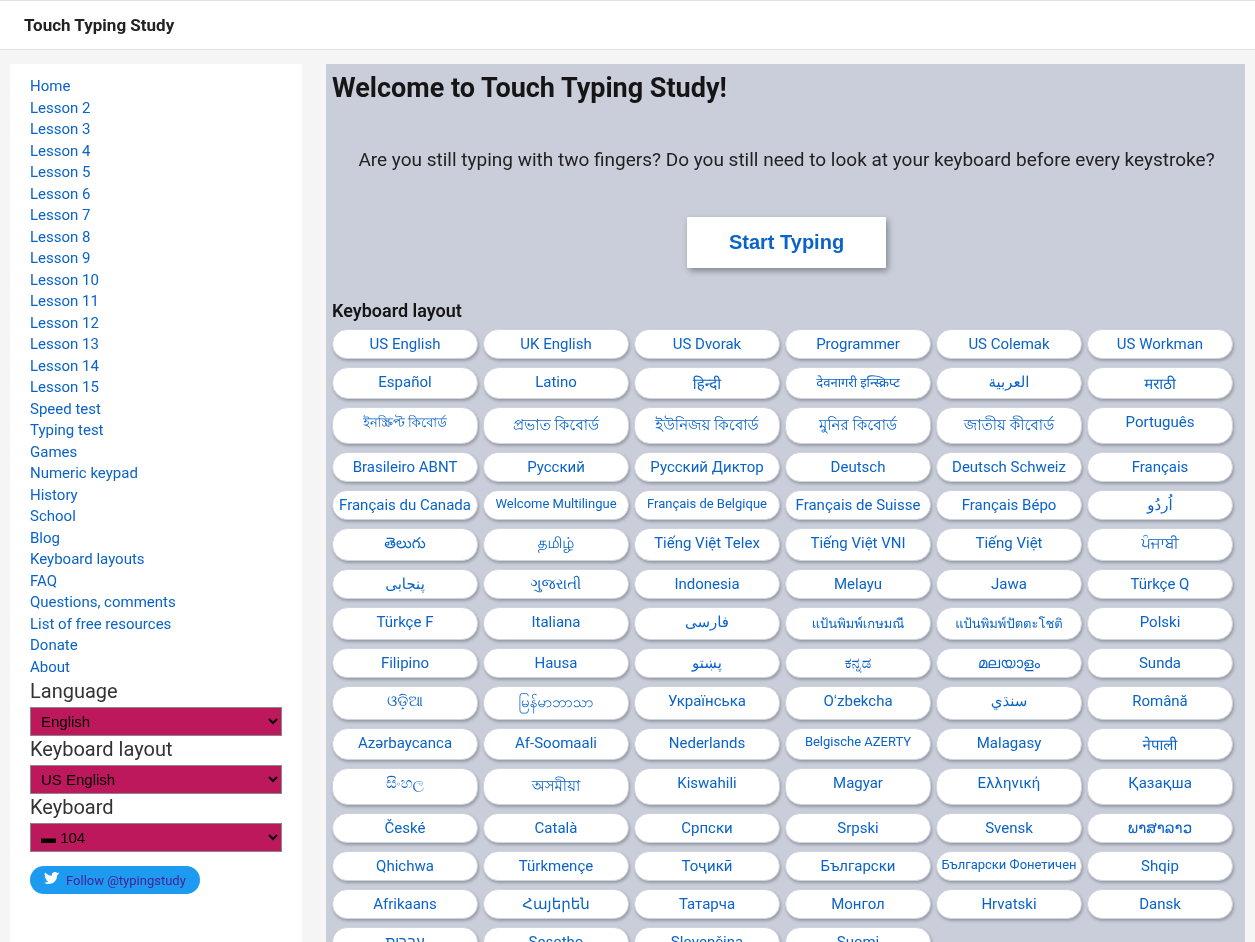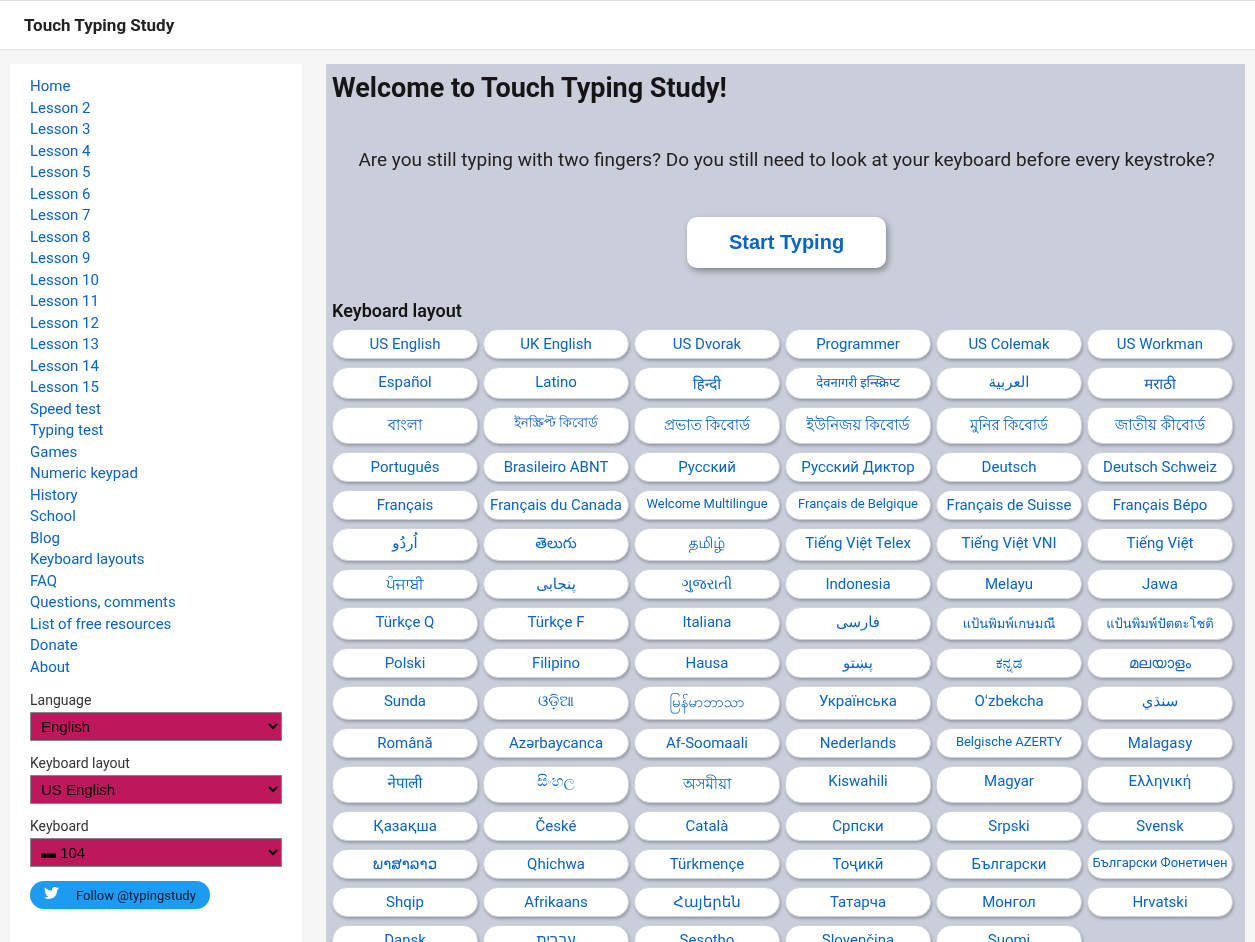--- a/index.html
+++ b/index.html
@@ -1,29 +1,29 @@
 <!DOCTYPE html>
 <html><head>
 <meta charset="utf-8">
 <style>
 * { box-sizing: border-box; margin: 0; padding: 0; }
 body { font-family: -apple-system, BlinkMacSystemFont, "Segoe UI", Roboto, Arial, sans-serif; font-size: 14px; color: #222; background: #f5f5f5; }
 .header { background: #fff; border-top: 1px solid #e0e0e0; border-bottom: 1px solid #e0e0e0; padding: 14px 24px; font-weight: 700; font-size: 17px; }
 .container { display: flex; gap: 24px; padding: 14px 10px; }
 .sidebar { width: 292px; background: #fff; padding: 12px 20px 20px 20px; }
 .sidebar a { display: block; color: #0a63c7; text-decoration: none; font-size: 15px; line-height: 21.5px; }
-.sidebar .label { color: #333; font-size: 14px; margin-top: 14px; margin-bottom: 4px; }
+.sidebar .label { color: #333; font-size: 20px; margin-top: 1px; margin-bottom: 4px; }
 .sidebar select { width: 100%; font-size: 15px; padding: 4px 6px; border: 1px solid #888; background: #be185d; }
-.twitter-btn { display: inline-flex; align-items: center; gap: 16px; background: #1d9bf0; color: #0f172a; font-size: 13px; padding: 6px 14px; border-radius: 14px; margin-top: 14px; cursor: pointer; }
+.twitter-btn { display: inline-flex; align-items: center; gap: 6px; background: #1d9bf0; color: #4c1d95; font-size: 13px; padding: 6px 14px; border-radius: 14px; margin-top: 14px; cursor: pointer; }
 .twitter-btn svg { width: 16px; height: 16px; fill: #fff; }
 .main { flex: 1; background: linear-gradient(#c9ceda, #c9ceda); background-color: #c9ceda; padding: 0; }
 .main-inner { padding: 8px 0 0 2px; }
 .page-title { font-size: 27px; font-weight: 700; color: #151515; margin-bottom: 44px; margin-left: 4px; }
 .prompt { font-size: 19px; color: #222; text-align: center; max-width: 870px; margin: 0 auto 46px auto; }
-.start-btn { display: block; margin: 0 auto 32px auto; background: #fff; color: #0a63c7; font-size: 20px; font-weight: 600; padding: 14px 42px; border: none; border-radius: 10px; box-shadow: 2px 3px 6px rgba(0,0,0,0.35); cursor: pointer; }
+.start-btn { display: block; margin: 0 auto 32px auto; background: #fff; color: #0a63c7; font-size: 20px; font-weight: 600; padding: 14px 42px; border: none; border-radius: 1px; box-shadow: 2px 3px 6px rgba(0,0,0,0.35); cursor: pointer; }
 .section-title { font-size: 18px; font-weight: 600; color: #151515; margin-bottom: 8px; margin-left: 4px; }
 .layout-grid { display: grid; grid-template-columns: repeat(6, 146px); gap: 8px 5px; padding: 0 4px 20px 4px; }
 .layout-btn { background: #fff; color: #0a63c7; border: 1px solid #cfd3dd; border-radius: 16px; padding: 5px 4px; font-size: 15px; text-align: center; box-shadow: 1px 2px 3px rgba(0,0,0,0.25); cursor: pointer; white-space: nowrap; overflow: hidden; text-overflow: ellipsis; }
 .layout-btn.sm { font-size: 13px; }
 </style>
 </head>
 <body>
 
 <div class="header">
   <span>Touch Typing Study</span>
@@ -99,21 +99,20 @@
           <div class="layout-btn">US Dvorak</div>
           <div class="layout-btn">Programmer</div>
           <div class="layout-btn">US Colemak</div>
           <div class="layout-btn">US Workman</div>
           <div class="layout-btn">Español</div>
           <div class="layout-btn">Latino</div>
           <div class="layout-btn">हिन्दी</div>
           <div class="layout-btn sm">देवनागरी इन्स्क्रिप्ट</div>
           <div class="layout-btn">العربية</div>
           <div class="layout-btn">मराठी</div>
-          <div class="layout-btn">বাংলা</div>
           <div class="layout-btn sm">ইনস্ক্রিপ্ট কিবোর্ড</div>
           <div class="layout-btn">প্রভাত কিবোর্ড</div>
           <div class="layout-btn">ইউনিজয় কিবোর্ড</div>
           <div class="layout-btn">মুনির কিবোর্ড</div>
           <div class="layout-btn">জাতীয় কীবোর্ড</div>
           <div class="layout-btn">Português</div>
           <div class="layout-btn">Brasileiro ABNT</div>
           <div class="layout-btn">Русский</div>
           <div class="layout-btn">Русский Диктор</div>
           <div class="layout-btn">Deutsch</div>

